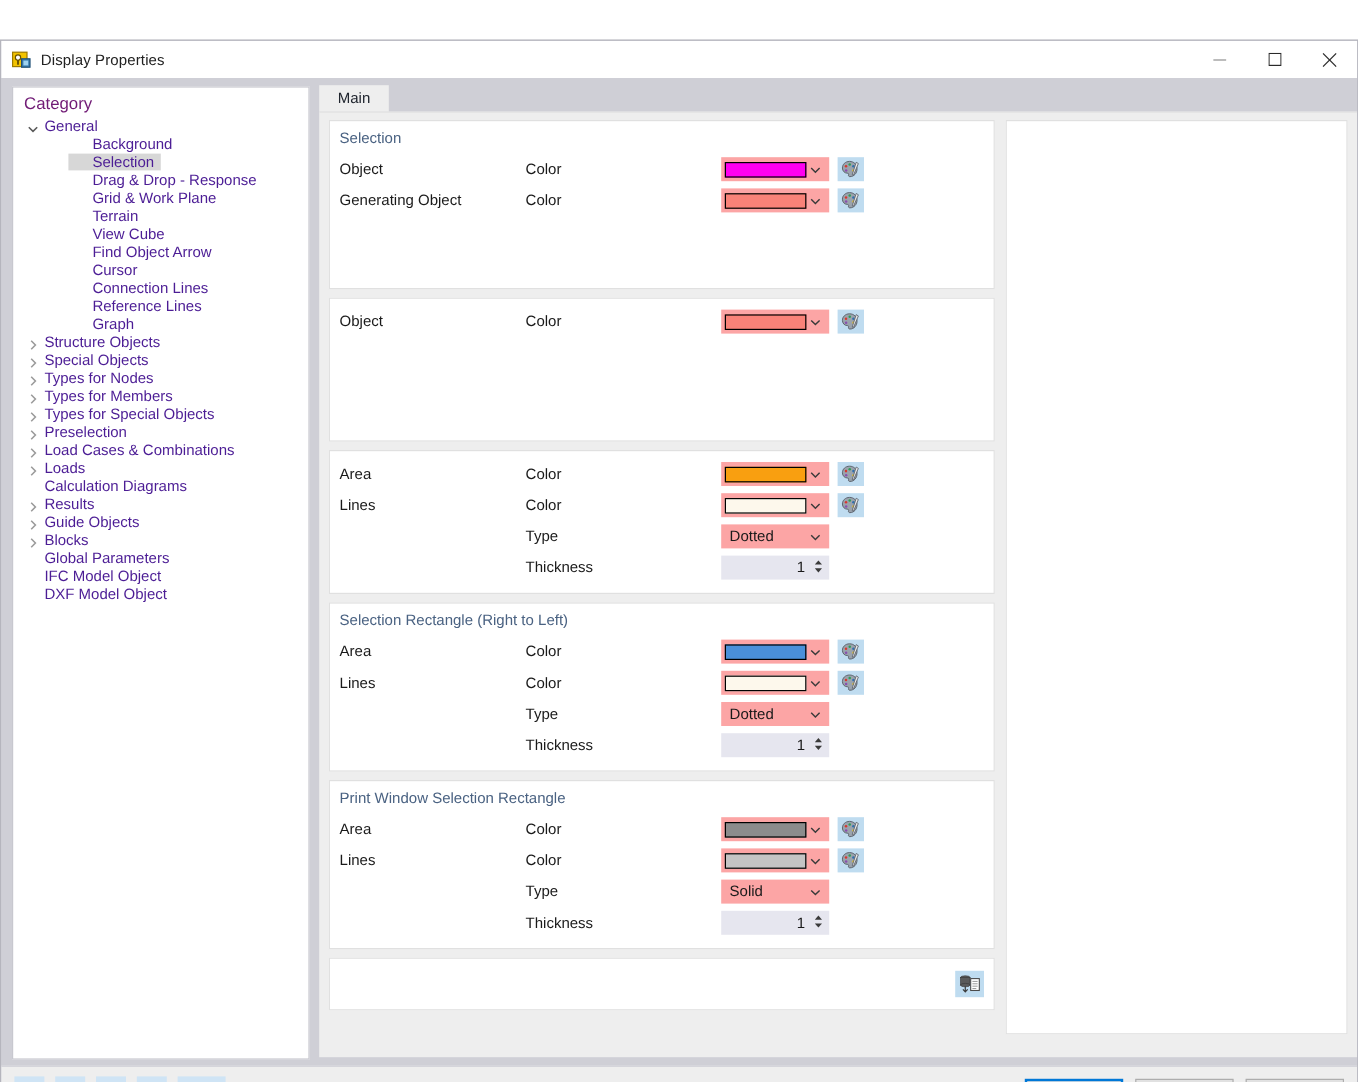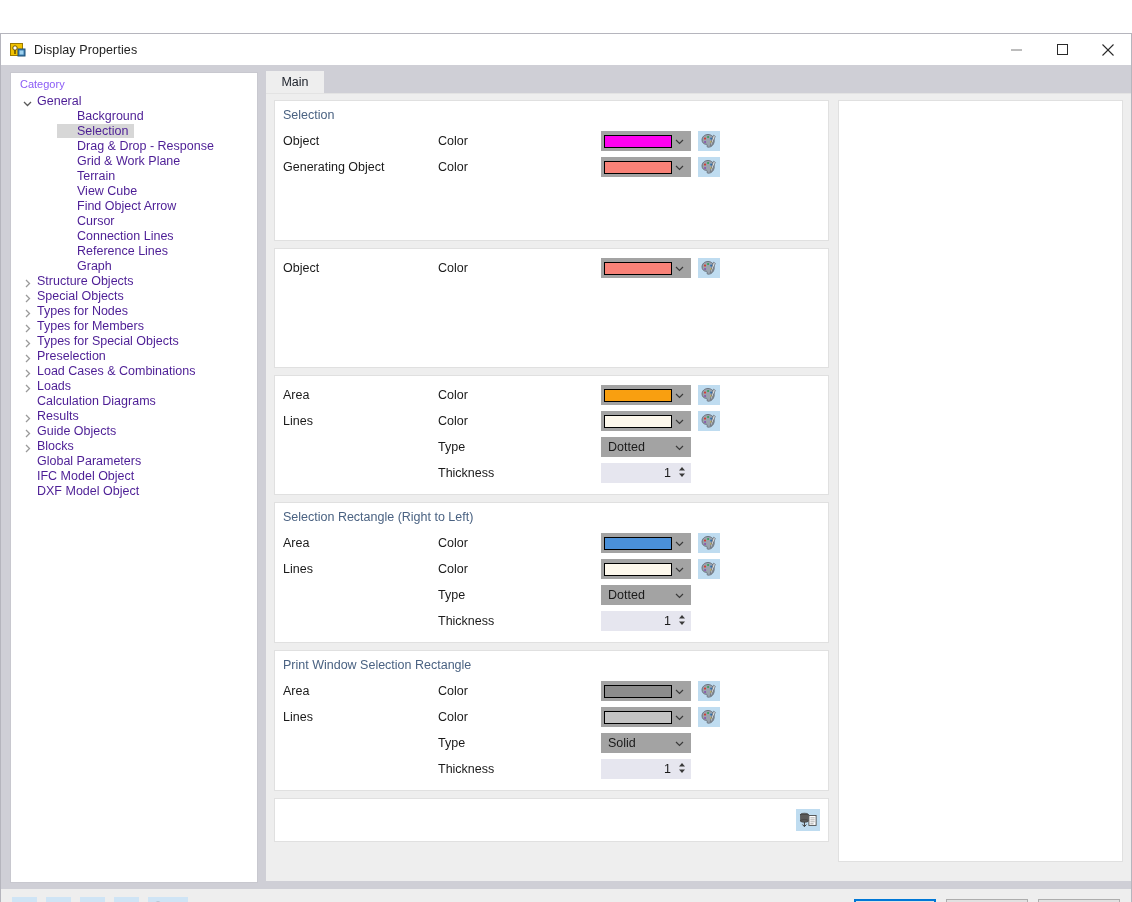--- a/index.html
+++ b/index.html
@@ -55,22 +55,22 @@
 
   
   #tree-panel {
     position: absolute; left: 9px; top: 7px;
     width: 248px; height: 811px;
     background: #ffffff;
     border: 1px solid #c8c8cf;
     overflow: hidden;
   }
   #tree-header {
-    color: #8b5cf6;
-    font-size: 11px;
+    color: #701a75;
+    font-size: 14px;
     padding: 5px 0 3px 9px;
   }
   .tnode {
     display: flex; align-items: flex-end;
     height: 15px;
     font-size: 12.5px;
     color: #4c1d95;
     white-space: nowrap;
     cursor: default;
   }
@@ -143,21 +143,21 @@
   }
   .c-prop {
     width: 163px; flex: none;
     font-size: 12.5px;
   }
   .c-field { flex: none; }
 
   
   .combo {
     width: 90px; height: 20px;
-    background: #a3a3a3;
+    background: #fca5a5;
     border: none;
     display: flex; align-items: center;
     position: relative;
     padding: 0 2px 0 3px;
   }
   .combo .swatch {
     width: 68px; height: 13px;
     border: 1px solid #000000;
     flex: none;
   }

